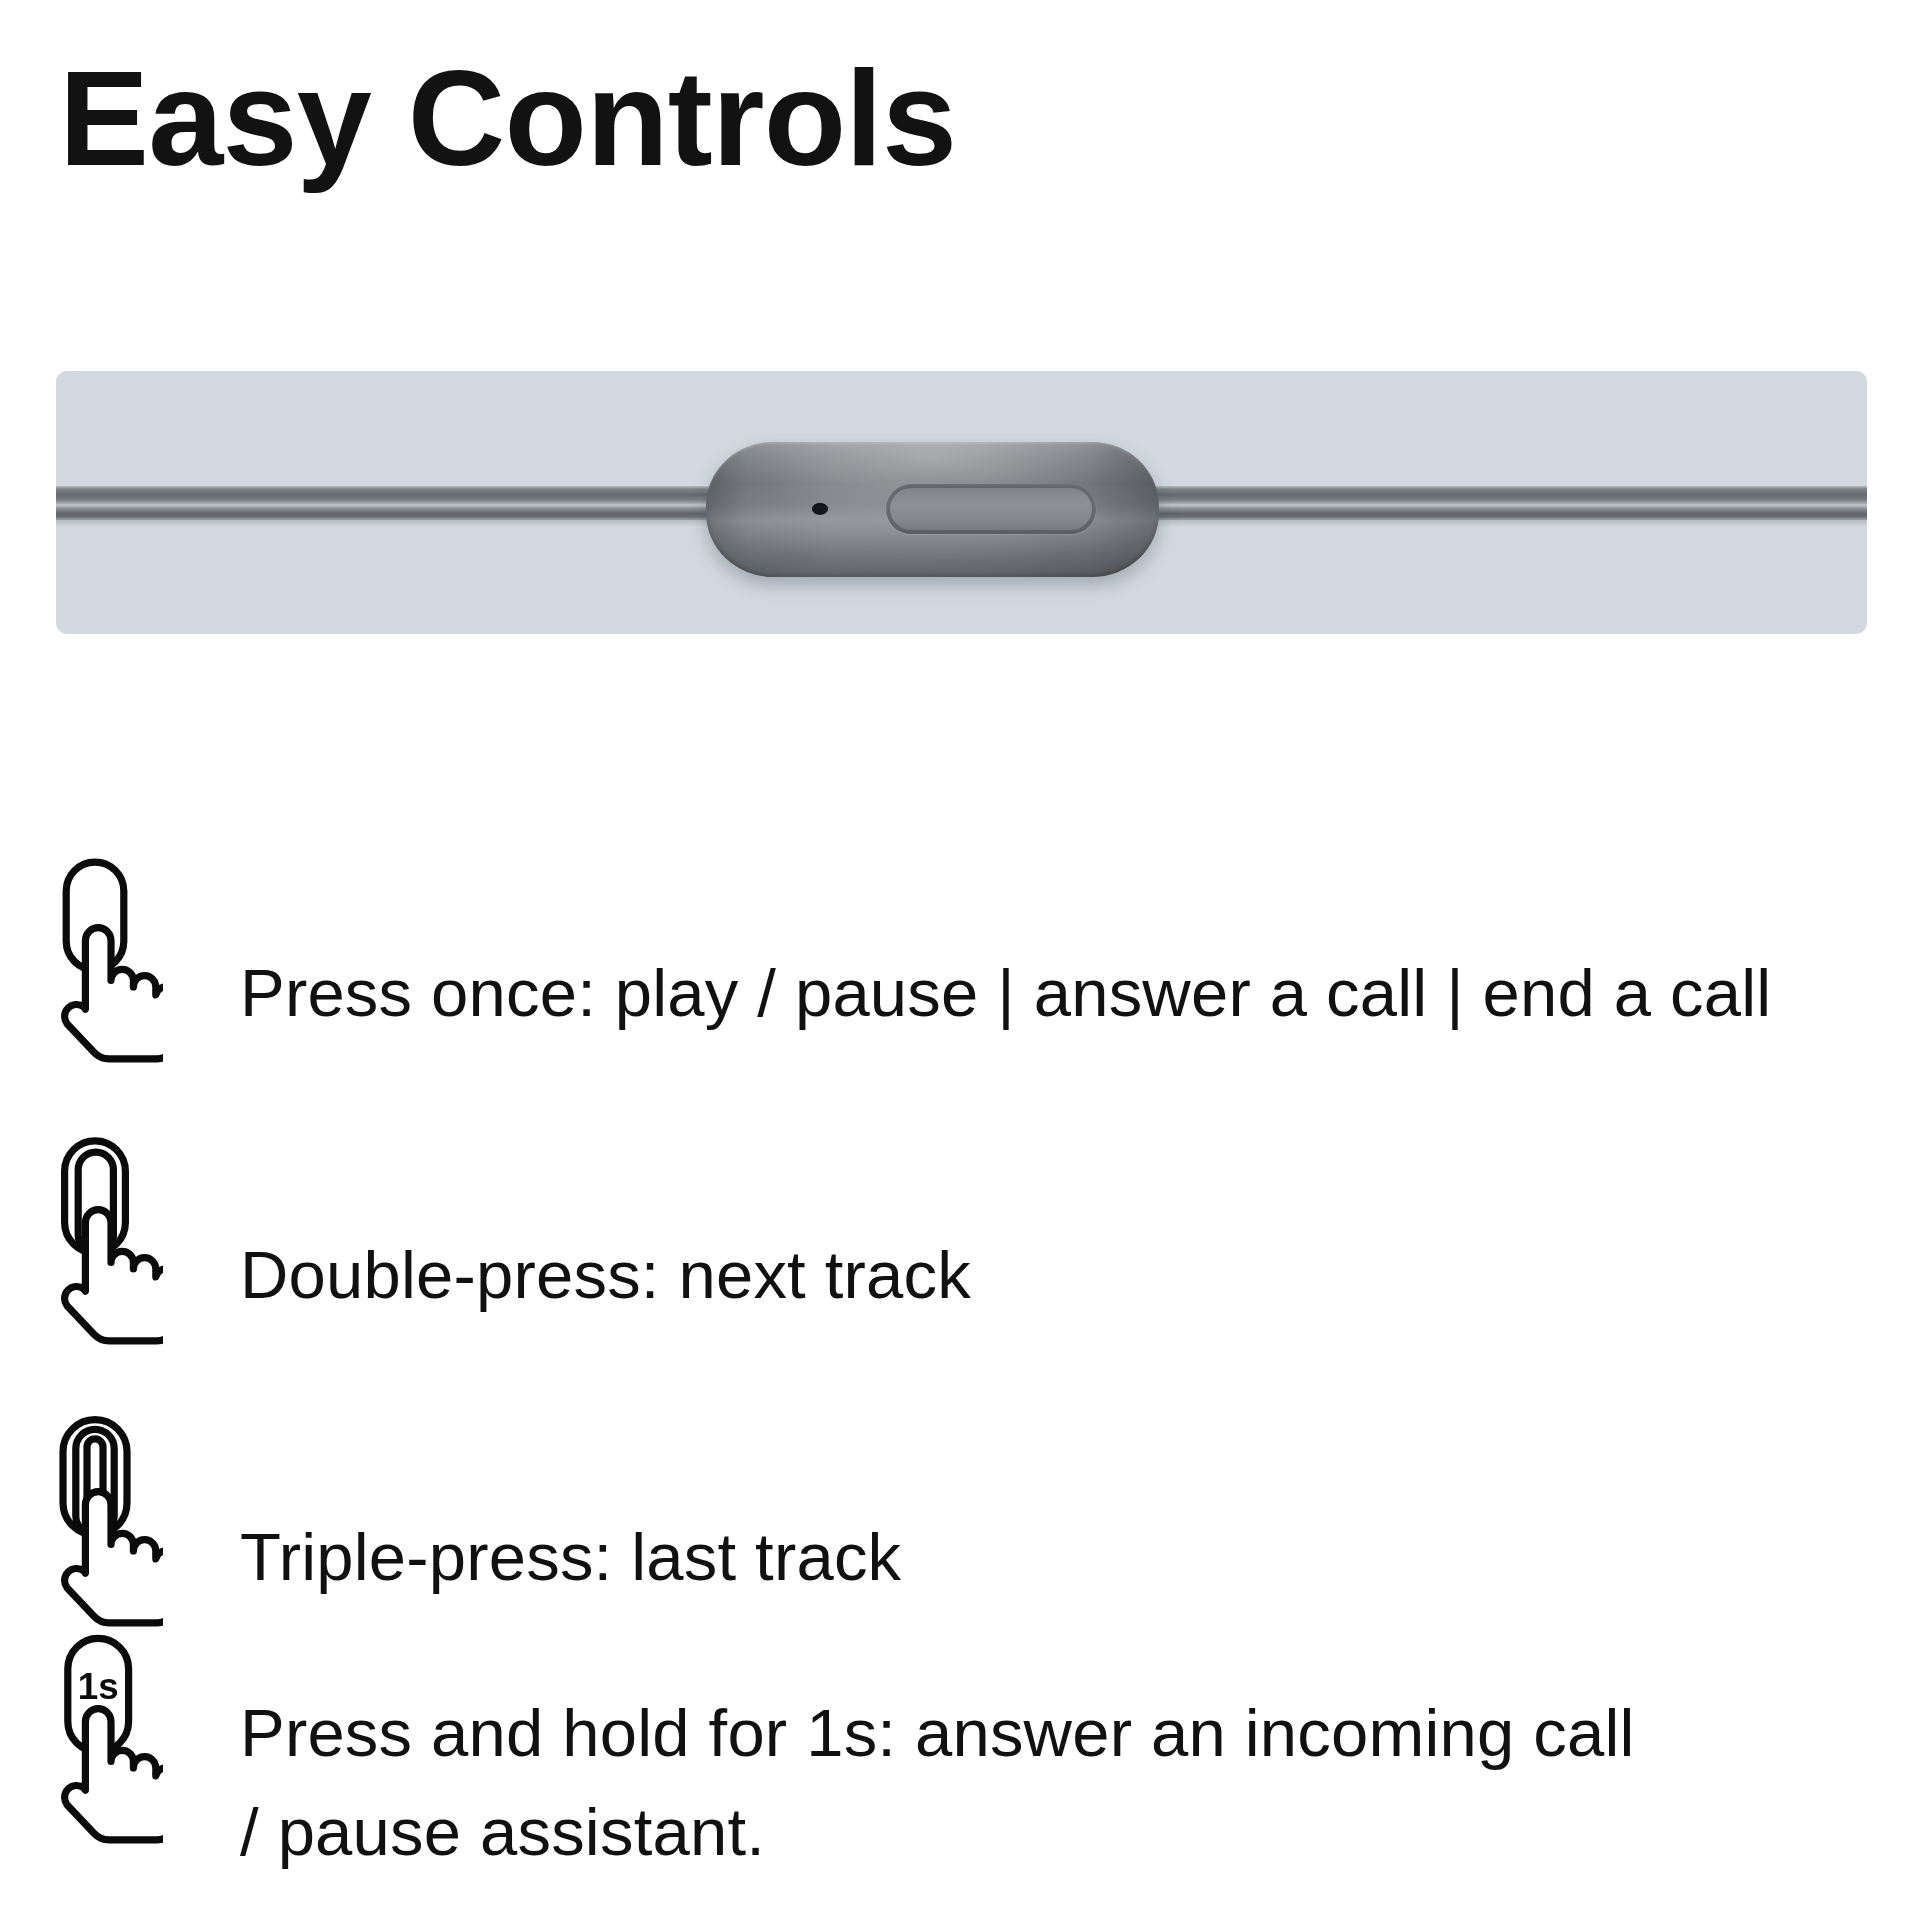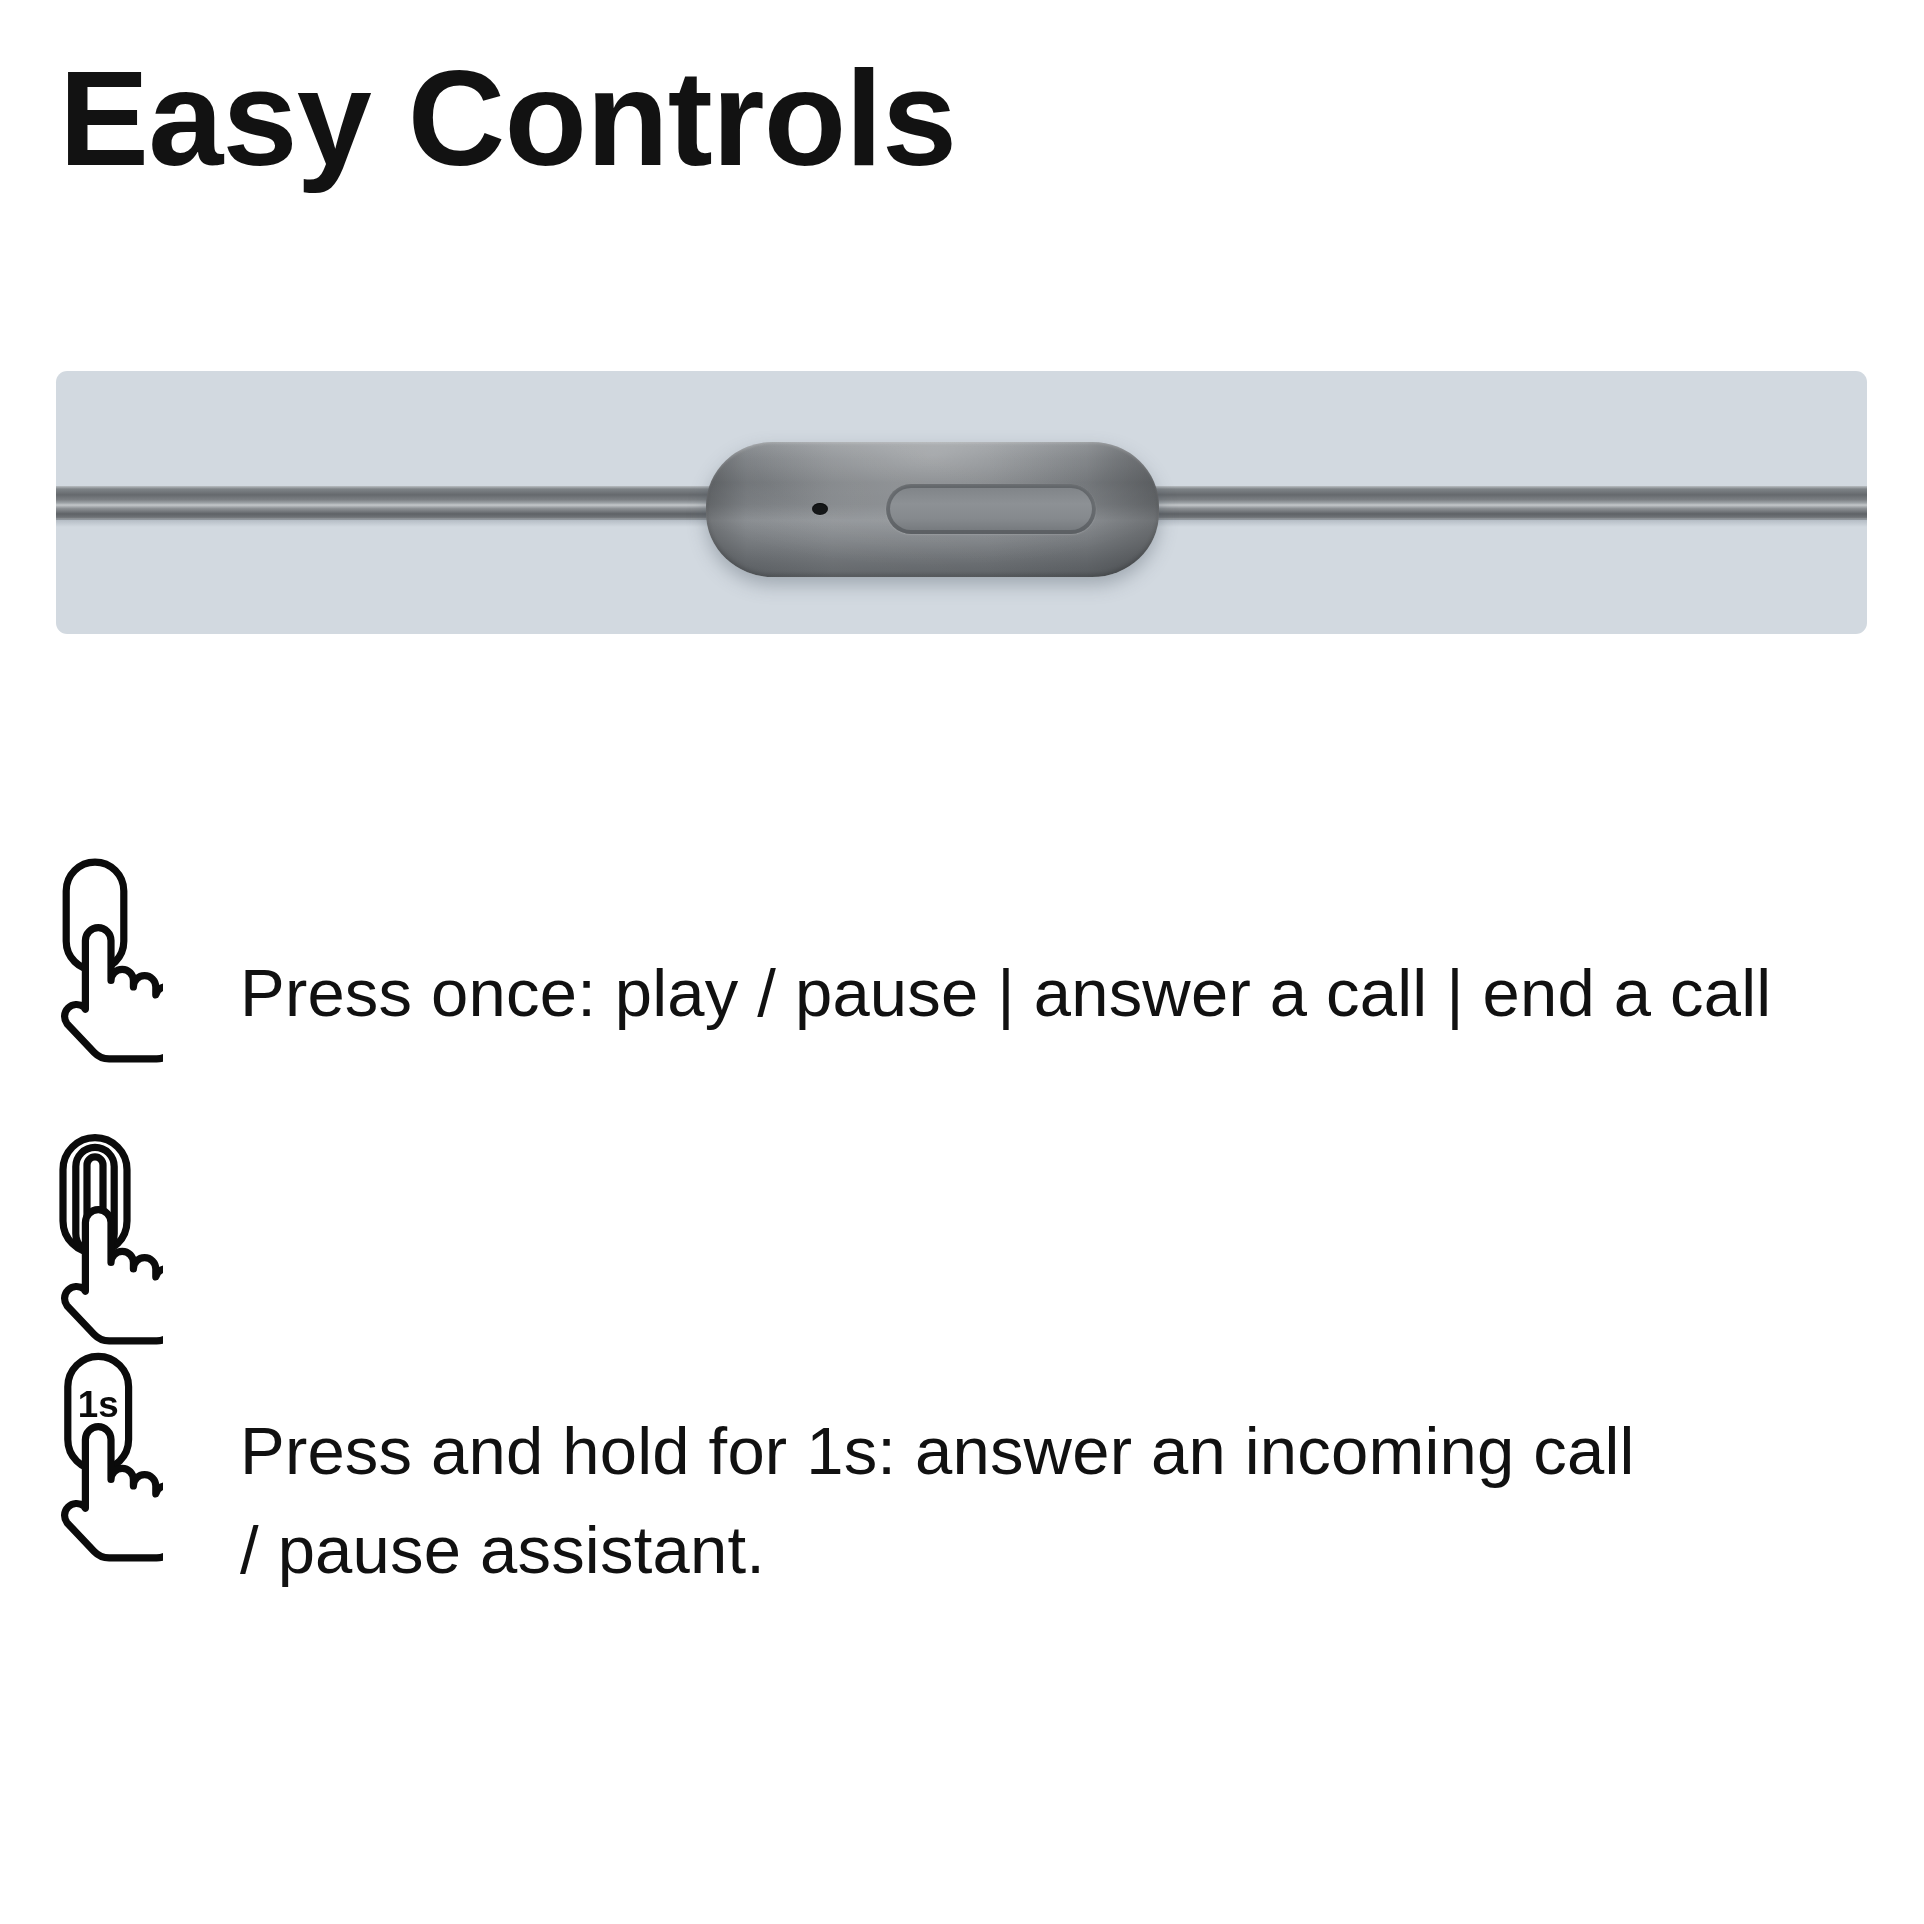--- a/index.html
+++ b/index.html
@@ -221,20 +221,49 @@
                    a15 15 0 0 1 21 -21
                    Z" fill="#ffffff"></path>
         </g>
       </svg>
     </span>
     <span class="row-text">
       <span class="line">Press once: play / pause | answer a call | end a call</span>
     </span>
   </div>
 
+  <div class="row">
+    <span class="row-icon">
+      <svg viewBox="0 0 130 270" xmlns="http://www.w3.org/2000/svg">
+        <g fill="none" stroke="#0b0b0b" stroke-width="9" stroke-linejoin="round" stroke-linecap="round">
+          <rect x="7" y="8" width="76" height="140" rx="38" ry="38"></rect>
+          <rect x="24" y="22" width="44" height="126" rx="22" ry="22"></rect>
+          <path d="M33 196
+                   L33 110
+                   a16 16 0 0 1 32 0
+                   L65 160
+                   a14 14 0 0 1 28 0
+                   L93 168
+                   a14 14 0 0 1 28 0
+                   L121 178
+                   a14 14 0 0 1 27 0
+                   L148 232
+                   a26 26 0 0 1 -26 26
+                   L63 258
+                   a26 26 0 0 1 -19 -8
+                   L10 214
+                   a15 15 0 0 1 21 -21
+                   Z" fill="#ffffff"></path>
+        </g>
+      </svg>
+    </span>
+    <span class="row-text">
+      <span class="line">Double-press: next track</span>
+    </span>
+  </div>
 
   <div class="row">
     <span class="row-icon">
       <svg viewBox="0 0 130 270" xmlns="http://www.w3.org/2000/svg">
         <g fill="none" stroke="#0b0b0b" stroke-width="9" stroke-linejoin="round" stroke-linecap="round">
           <rect x="5" y="4" width="80" height="144" rx="40" ry="40"></rect>
           <rect x="21" y="16" width="48" height="132" rx="24" ry="24"></rect>
           <rect x="35" y="28" width="20" height="120" rx="10" ry="10"></rect>
           <path d="M33 196
                    L33 110
@@ -247,20 +276,23 @@
                    a14 14 0 0 1 27 0
                    L148 232
                    a26 26 0 0 1 -26 26
                    L63 258
                    a26 26 0 0 1 -19 -8
                    L10 214
                    a15 15 0 0 1 21 -21
                    Z" fill="#ffffff"></path>
         </g>
       </svg>
+    </span>
+    <span class="row-text">
+      <span class="line">Triple-press: last track</span>
     </span>
   </div>
 
   <div class="row row-tall">
     <span class="row-icon">
       <svg viewBox="0 0 130 270" xmlns="http://www.w3.org/2000/svg">
         <g fill="none" stroke="#0b0b0b" stroke-width="9" stroke-linejoin="round" stroke-linecap="round">
           <rect x="11" y="6" width="76" height="142" rx="38" ry="38"></rect>
           <path d="M33 196
                    L33 110

